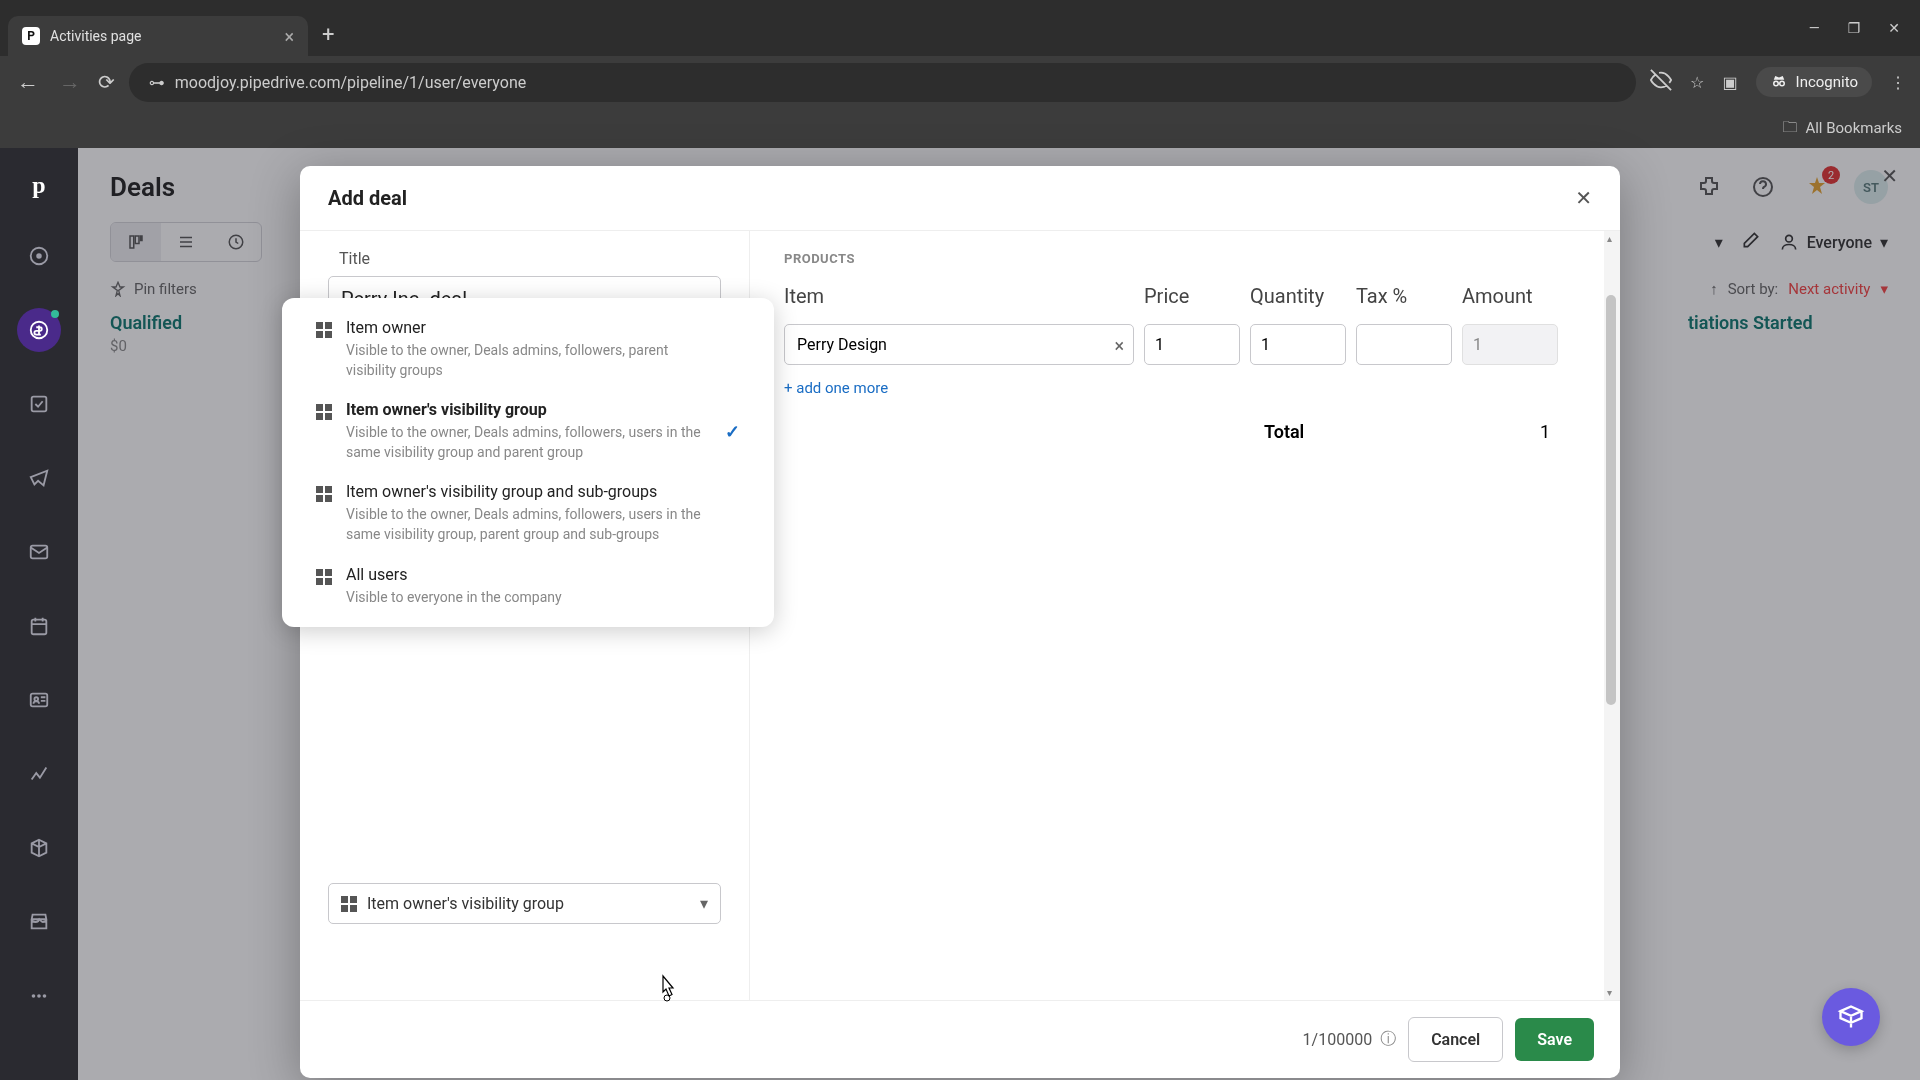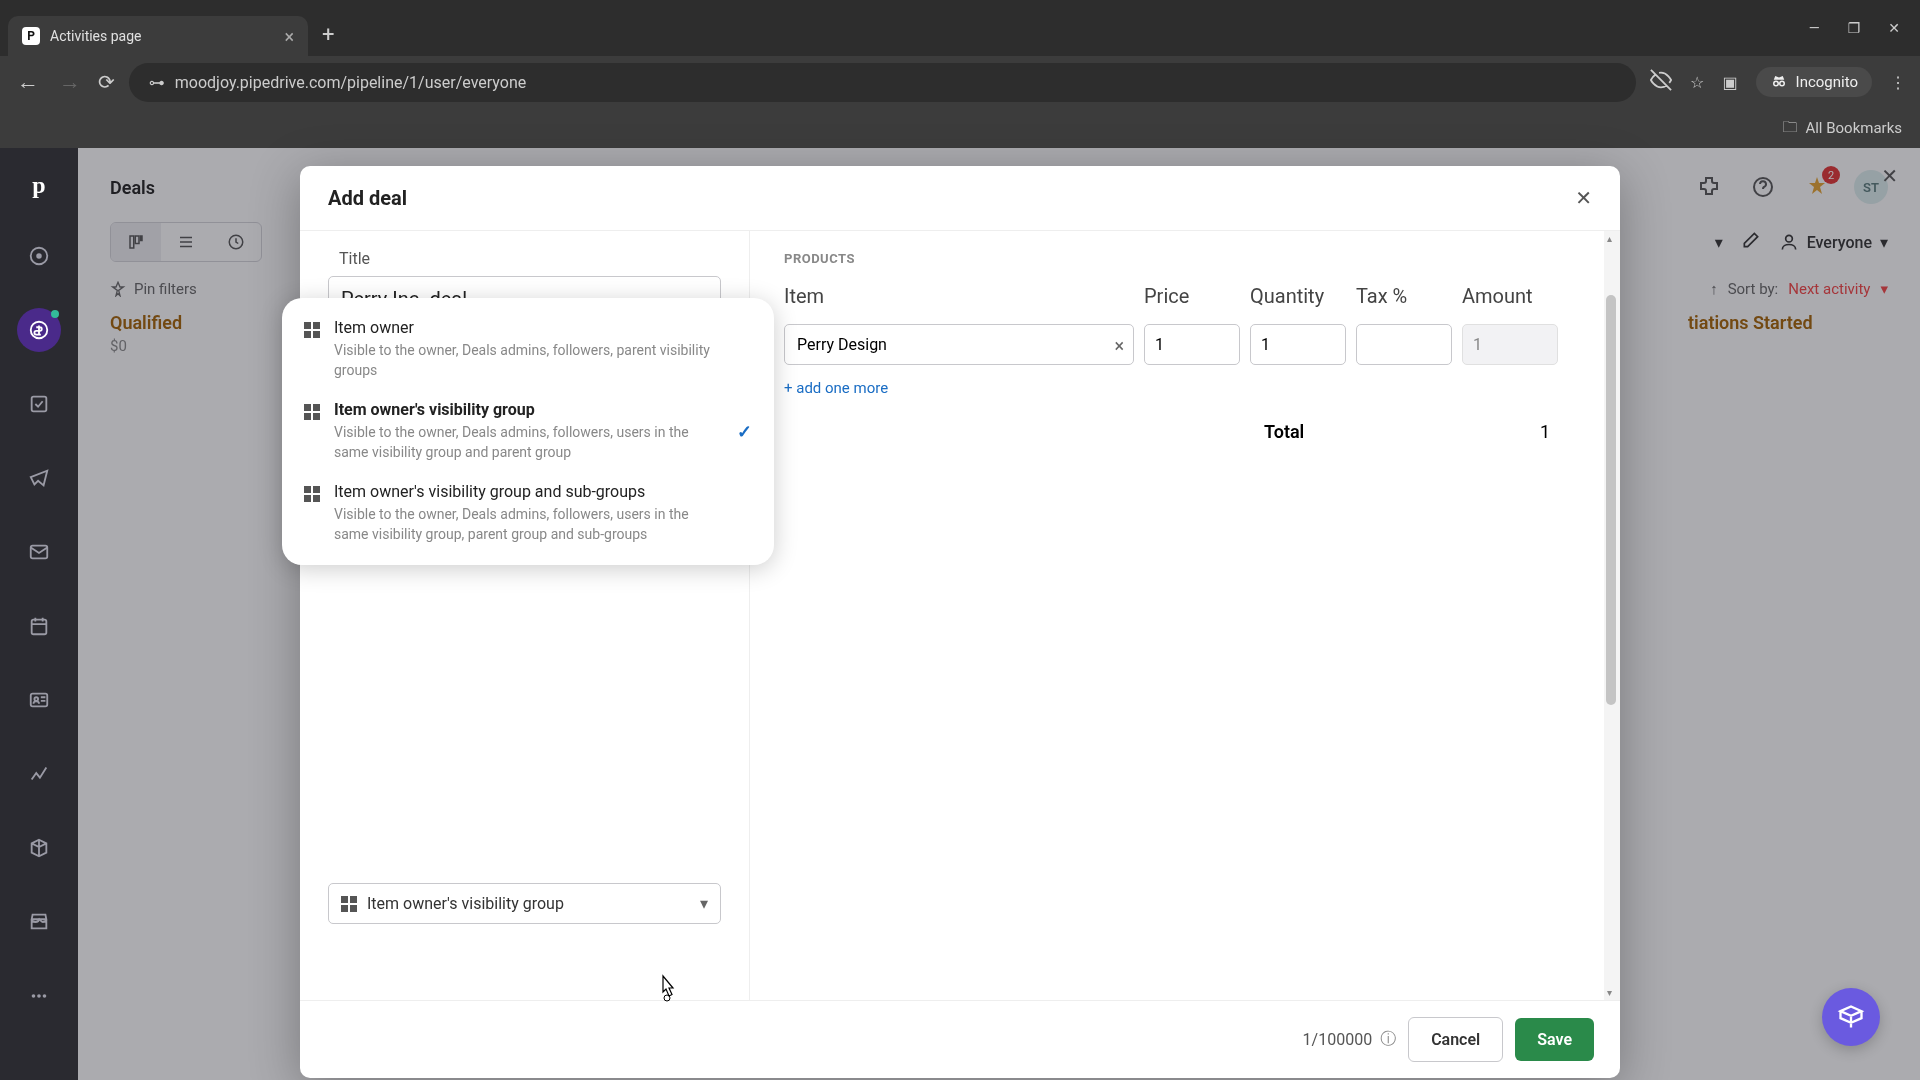--- a/index.html
+++ b/index.html
@@ -33,41 +33,41 @@
 .left-sidebar { width: 78px; background: #2a2a30; display: flex; flex-direction: column; align-items: center; padding-top: 18px; gap: 30px; }
 .logo-p { width: 38px; height: 38px; border-radius: 10px; display: flex; align-items: center; justify-content: center; color: #fff; font-weight: bold; font-size: 24px; font-family: Georgia, serif; }
 .side-icon { width: 44px; height: 44px; border-radius: 50%; display: flex; align-items: center; justify-content: center; color: #9a9aa5; cursor: pointer; position: relative; }
 .side-icon.active { background: #4a2a8a; color: #fff; }
 .side-icon svg { width: 22px; height: 22px; }
 .side-dot { position: absolute; top: 2px; right: 2px; width: 8px; height: 8px; background: #3b9; border-radius: 50%; }
 
 
 .main-bg { flex: 1; background: #f7f7f8; position: relative; filter: blur(0); }
 .main-header { display: flex; align-items: center; padding: 22px 32px 14px; gap: 14px; }
-.deals-title { font-size: 18px; font-weight: 600; color: #222; }
+.deals-title { font-size: 26px; font-weight: 600; color: #222; }
 .header-right { margin-left: auto; display: flex; align-items: center; gap: 20px; }
 .hdr-icon { width: 34px; height: 34px; display: flex; align-items: center; justify-content: center; color: #555; cursor: pointer; position: relative; }
 .hdr-badge { position: absolute; top: -4px; right: -6px; background: #d33; color: #fff; font-size: 11px; width: 18px; height: 18px; border-radius: 50%; display: flex; align-items: center; justify-content: center; }
 .avatar-circle { width: 34px; height: 34px; border-radius: 50%; background: #d8e8e8; color: #5a7a7a; display: flex; align-items: center; justify-content: center; font-size: 13px; font-weight: 600; }
 
 .toolbar-row { display: flex; align-items: center; padding: 4px 32px 14px; gap: 10px; }
 .view-group { display: flex; border: 1px solid #d0d0d4; border-radius: 6px; overflow: hidden; }
 .view-btn { padding: 10px 16px; cursor: pointer; color: #555; display: flex; align-items: center; }
 .view-btn.active { background: #e8e8ec; }
 .toolbar-right { margin-left: auto; display: flex; align-items: center; gap: 18px; color: #333; font-size: 16px; }
 .everyone-btn { display: flex; align-items: center; gap: 8px; cursor: pointer; font-weight: 500; }
 
 .filters-row { display: flex; align-items: center; padding: 4px 32px 14px; justify-content: space-between; color: #666; font-size: 15px; }
 .pin-filters { display: flex; align-items: center; gap: 8px; cursor: pointer; }
 .sort-by { display: flex; align-items: center; gap: 10px; }
 .sort-by .link { color: #ef4444; cursor: pointer; }
 
 .stage-cols { display: flex; padding: 0 32px; gap: 24px; }
 .stage-col { flex: 0 0 200px; }
-.stage-name { font-size: 18px; font-weight: 600; color: #a16207; }
+.stage-name { font-size: 18px; font-weight: 600; color: #0f766e; }
 .stage-val { font-size: 15px; color: #888; margin-top: 4px; }
 
 .right-close-btn { position: absolute; top: 16px; right: 22px; color: #555; cursor: pointer; font-size: 20px; }
 
 
 .modal-backdrop { position: absolute; top: 0; left: 0; right: 0; bottom: 0; background: rgba(30,30,40,0.35); }
 .modal { position: absolute; top: 166px; left: 300px; width: 1320px; background: #fff; border-radius: 10px; box-shadow: 0 10px 50px rgba(0,0,0,0.3); overflow: visible; }
 .modal-header { padding: 20px 28px; display: flex; align-items: center; }
 .modal-title { font-size: 20px; font-weight: 700; color: #222; }
 .modal-close { margin-left: auto; color: #555; cursor: pointer; font-size: 20px; }
@@ -89,21 +89,21 @@
 .help-icon { margin-left: auto; color: #888; width: 20px; height: 20px; border-radius: 50%; background: #bbb; color: #fff; display: flex; align-items: center; justify-content: center; font-size: 13px; font-weight: bold; }
 .link-text { color: #1a6dc4; font-size: 16px; text-align: right; margin-top: 12px; cursor: pointer; }
 
 
 .visibility-btn { border: 1px solid #c8c8cc; border-radius: 5px; padding: 10px 12px; font-size: 16px; color: #333; display: flex; align-items: center; gap: 10px; cursor: pointer; background: #fff; margin-top: 450px; }
 .chevron { margin-left: auto; color: #666; }
 .grid-icon { width: 16px; height: 16px; display: inline-grid; grid-template-columns: 1fr 1fr; grid-template-rows: 1fr 1fr; gap: 2px; }
 .grid-icon span { background: #555; }
 
 
-.dropdown-popup { position: absolute; top: 298px; left: 282px; width: 492px; background: #fff; border-radius: 20px; box-shadow: 0 4px 24px rgba(0,0,0,0.2); padding: 10px 4px; z-index: 100; }
+.dropdown-popup { position: absolute; top: 298px; left: 282px; width: 492px; background: #fff; border-radius: 12px; box-shadow: 0 4px 24px rgba(0,0,0,0.2); padding: 10px 16px; z-index: 100; }
 .dd-item { padding: 10px 18px; display: flex; gap: 14px; cursor: pointer; position: relative; }
 .dd-item .grid-icon { flex-shrink: 0; margin-top: 4px; }
 .dd-text { flex: 1; }
 .dd-title { font-size: 16px; color: #222; font-weight: 400; }
 .dd-item.selected .dd-title { font-weight: 700; }
 .dd-desc { font-size: 14px; color: #888; margin-top: 4px; line-height: 1.4; padding-right: 28px; }
 .dd-check { position: absolute; right: 18px; top: 50%; transform: translateY(-50%); color: #1a6dc4; font-size: 18px; font-weight: bold; }
 
 
 .section-label { font-size: 13px; font-weight: 700; letter-spacing: 0.5px; color: #888; text-transform: uppercase; margin-bottom: 18px; }
@@ -456,20 +456,32 @@
         <span></span>
         <span></span>
         <span></span>
         <span></span>
       </span>
     <div class="dd-text">
       <div class="dd-title">Item owner's visibility group and sub-groups</div>
       <div class="dd-desc">Visible to the owner, Deals admins, followers, users in the same visibility group, parent group and sub-groups</div>
     </div>
   </div>
+  <div class="dd-item">
+    <span class="grid-icon">
+        <span></span>
+        <span></span>
+        <span></span>
+        <span></span>
+      </span>
+    <div class="dd-text">
+      <div class="dd-title">All users</div>
+      <div class="dd-desc">Visible to everyone in the company</div>
+    </div>
+  </div>
 </div>
 
 <div class="fab">
   <svg width="28" height="28" viewBox="0 0 24 24" fill="none" stroke="currentColor" stroke-width="2">
       <path d="M3 7l9-4 9 4-9 4z M3 7v6l9 4 9-4V7 M12 11v10"></path>
     </svg>
 </div>
 
 <div class="cursor">
   <svg viewBox="0 0 24 28">

